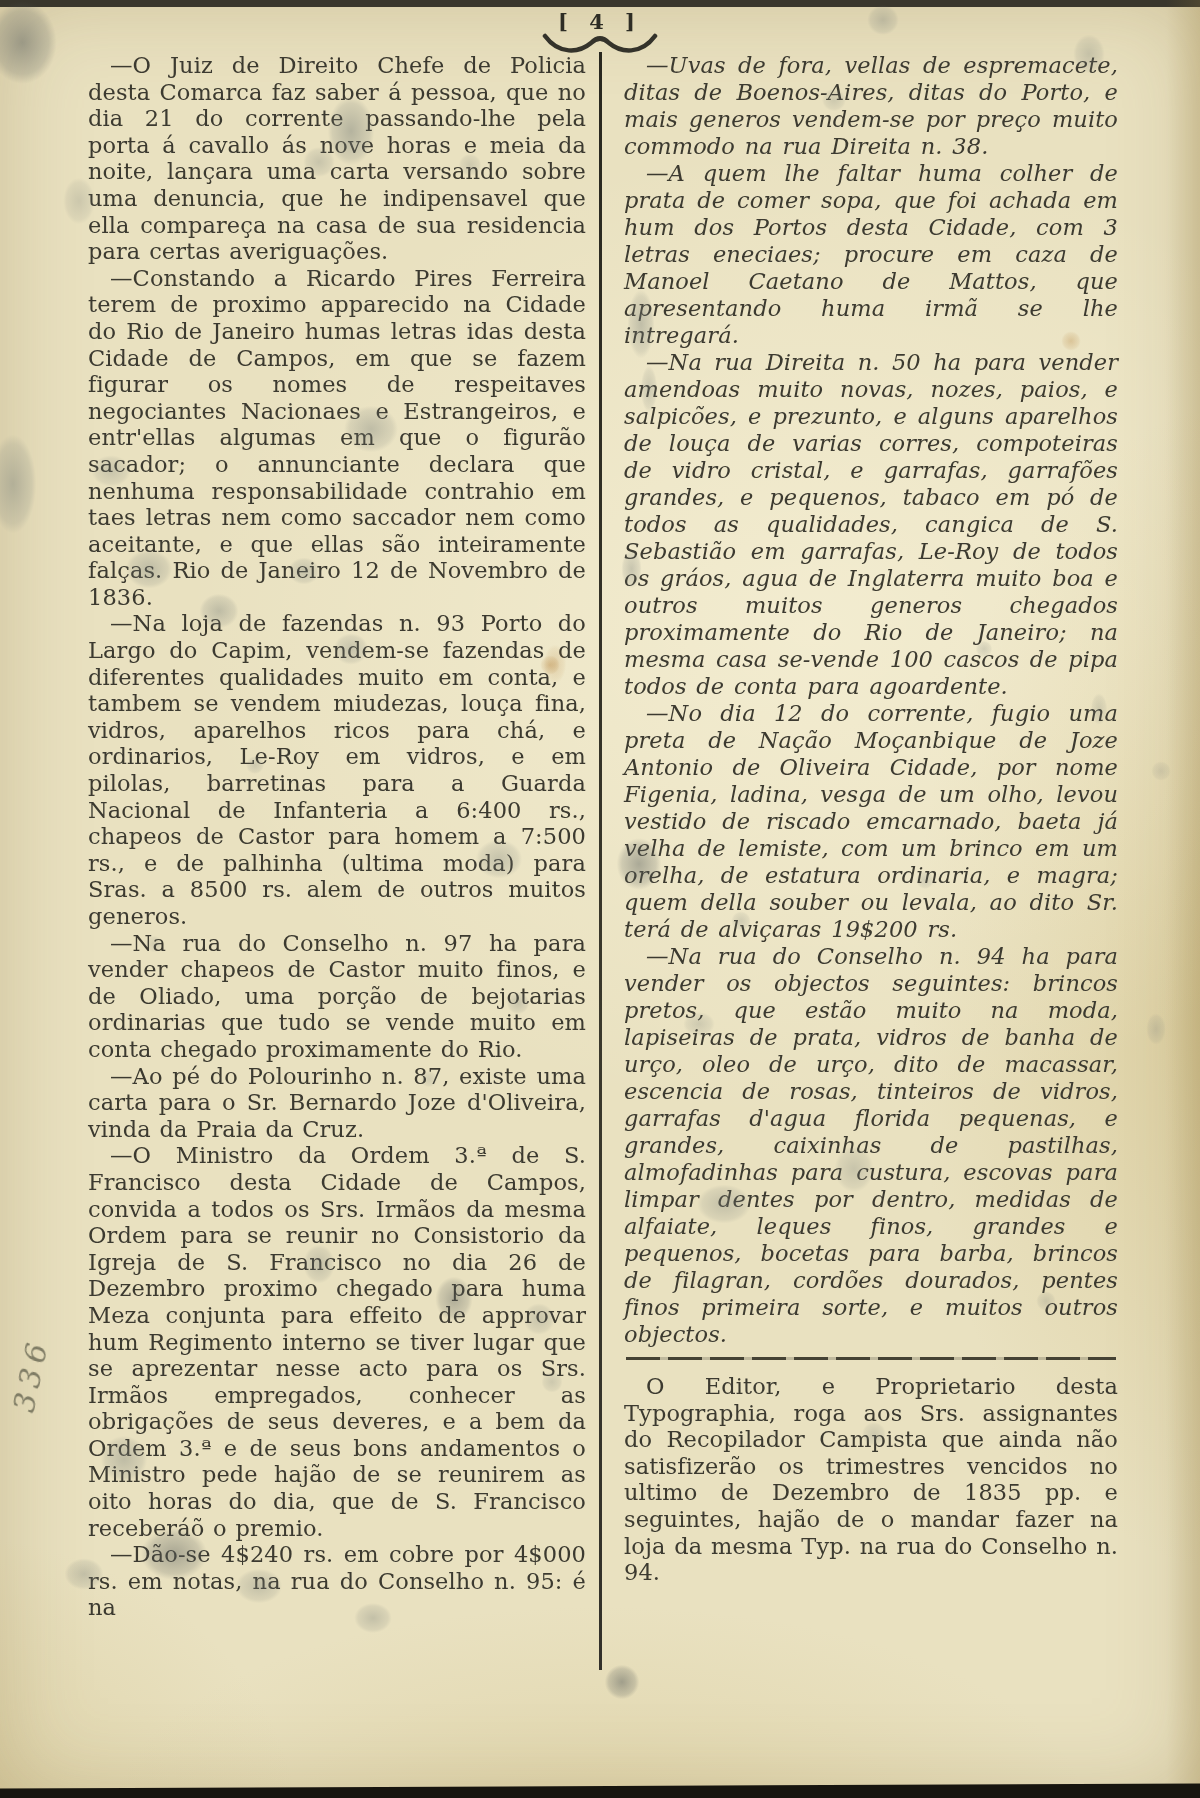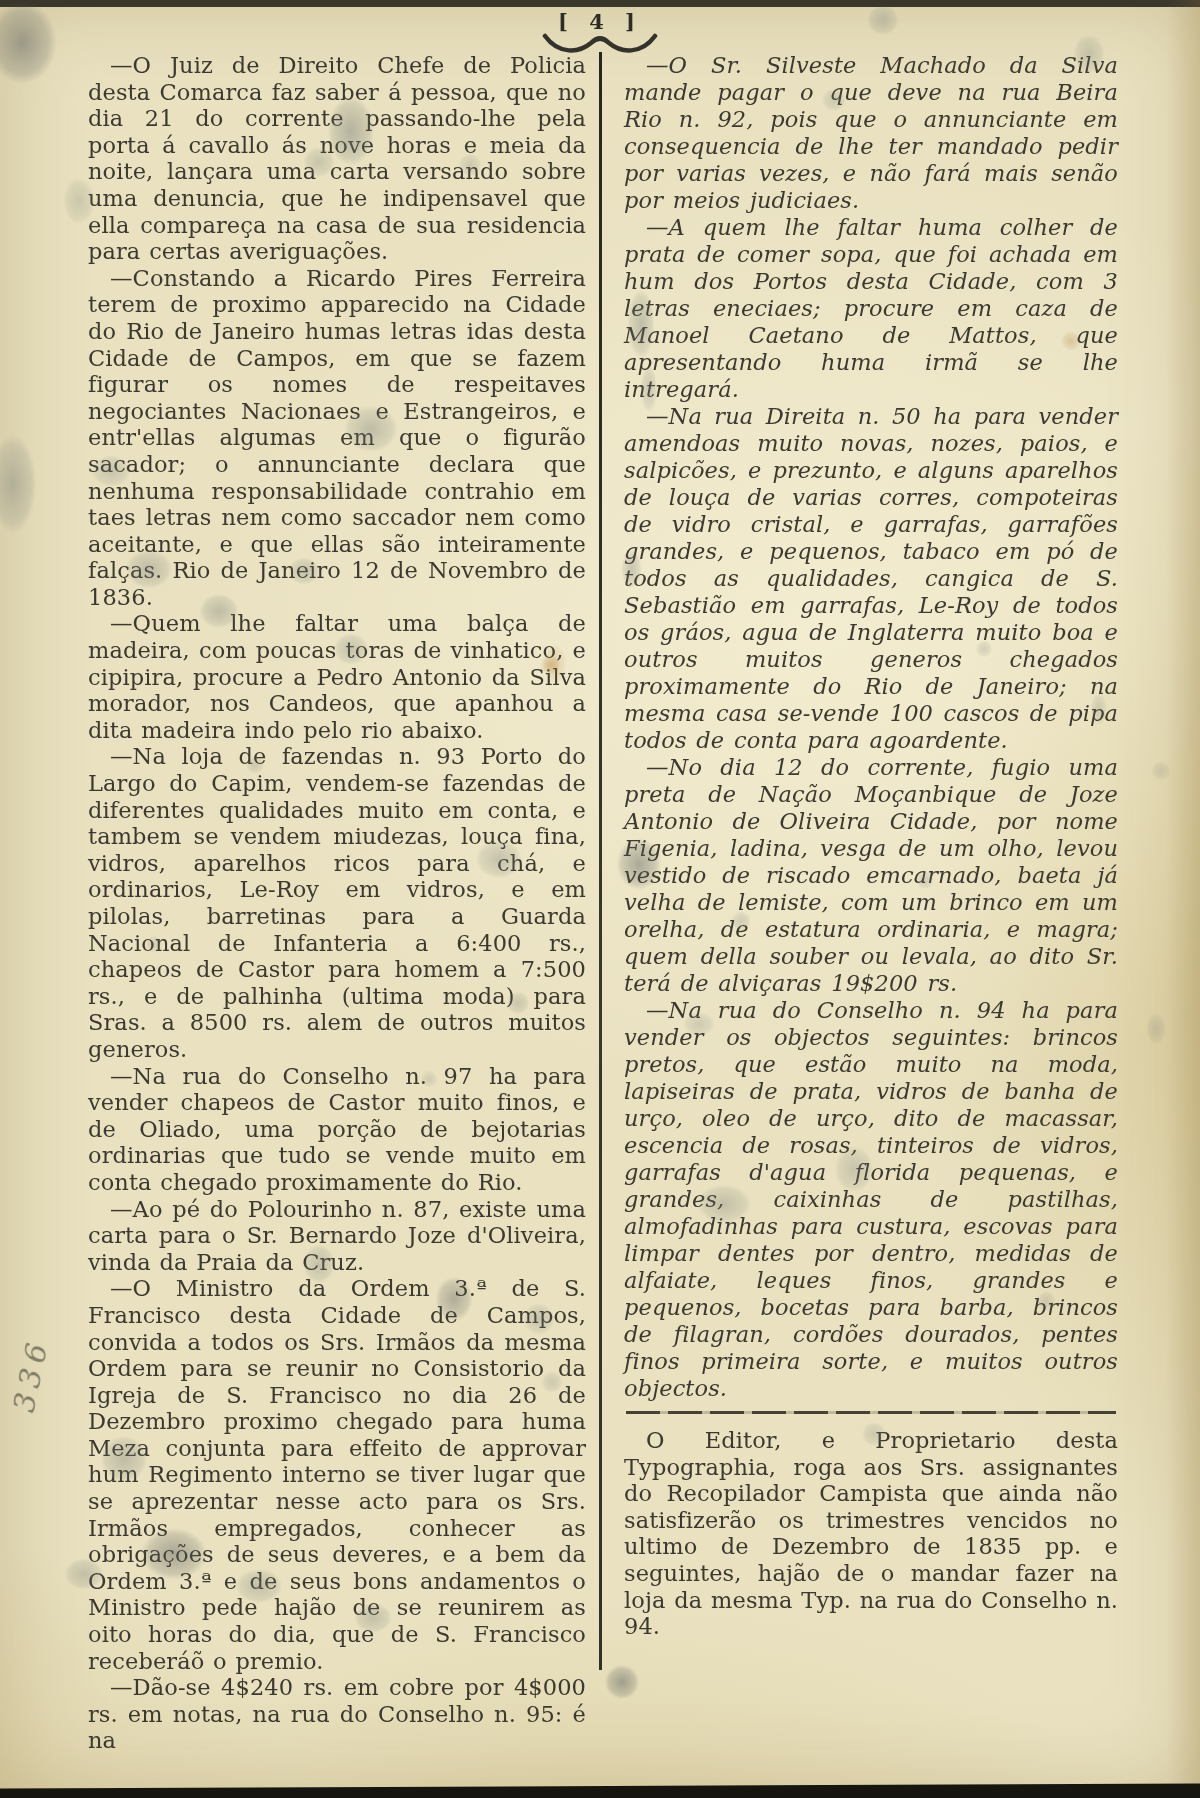--- a/index.html
+++ b/index.html
@@ -62,32 +62,31 @@
       <path d="M6,4 C20,23 40,21 52,11 C58,5 64,5 70,11 C82,21 102,23 116,4" fill="none" stroke="#34332b" stroke-width="4.5" stroke-linecap="round"></path>
     </svg>
   </div>
 
   <div class="column-rule"></div>
 
   <div class="col col-left">
     <div>
         <p class="para roman">—O Juiz de Direito Chefe de Policia desta Comarca faz saber á pessoa, que no dia 21 do corrente passando-lhe pela porta á cavallo ás nove horas e meia da noite, lançara uma carta versando sobre uma denuncia, que he indipensavel que ella compareça na casa de sua residencia para certas averiguações.</p>
         <p class="para roman">—Constando a Ricardo Pires Ferreira terem de proximo apparecido na Cidade do Rio de Janeiro humas letras idas desta Cidade de Campos, em que se fazem figurar os nomes de respeitaves negociantes Nacionaes e Estrangeiros, e entr'ellas algumas em que o figurão sacador; o annunciante declara que nenhuma responsabilidade contrahio em taes letras nem como saccador nem como aceitante, e que ellas são inteiramente falças. Rio de Janeiro 12 de Novembro de 1836.</p>
-        <p class="para roman">—Quem lhe faltar uma balça de madeira, com poucas toras de vinhatico, e cipipira, procure a Pedro Antonio da Silva morador, nos Candeos, que apanhou a dita madeira indo pelo rio abaixo.</p>
         <p class="para roman">—Na loja de fazendas n. 93 Porto do Largo do Capim, vendem-se fazendas de diferentes qualidades muito em conta, e tambem se vendem miudezas, louça fina, vidros, aparelhos ricos para chá, e ordinarios, Le-Roy em vidros, e em pilolas, barretinas para a Guarda Nacional de Infanteria a 6:400 rs., chapeos de Castor para homem a 7:500 rs., e de palhinha (ultima moda) para Sras. a 8500 rs. alem de outros muitos generos.</p>
         <p class="para roman">—Na rua do Conselho n. 97 ha para vender chapeos de Castor muito finos, e de Oliado, uma porção de bejotarias ordinarias que tudo se vende muito em conta chegado proximamente do Rio.</p>
         <p class="para roman">—Ao pé do Polourinho n. 87, existe uma carta para o Sr. Bernardo Joze d'Oliveira, vinda da Praia da Cruz.</p>
         <p class="para roman">—O Ministro da Ordem 3.ª de S. Francisco desta Cidade de Campos, convida a todos os Srs. Irmãos da mesma Ordem para se reunir no Consistorio da Igreja de S. Francisco no dia 26 de Dezembro proximo chegado para huma Meza conjunta para effeito de approvar hum Regimento interno se tiver lugar que se aprezentar nesse acto para os Srs. Irmãos empregados, conhecer as obrigações de seus deveres, e a bem da Ordem 3.ª e de seus bons andamentos o Ministro pede hajão de se reunirem as oito horas do dia, que de S. Francisco receberáõ o premio.</p>
         <p class="para roman">—Dão-se 4$240 rs. em cobre por 4$000 rs. em notas, na rua do Conselho n. 95: é na</p>
       </div>
   </div>
 
   <div class="col col-right">
     <div>
-        <p class="para italic">—O Sr. Silveste Machado da Silva mande pagar o que deve na rua Beira Rio n. 92, pois que o annunciante em consequencia de lhe ter mandado pedir por varias vezes, e não fará mais senão por meios judiciaes.</p>
+        <p class="para italic">—Uvas de fora, vellas de espremacete, ditas de Boenos-Aires, ditas do Porto, e mais generos vendem-se por preço muito commodo na rua Direita n. 38.</p>
         <p class="para italic">—A quem lhe faltar huma colher de prata de comer sopa, que foi achada em hum dos Portos desta Cidade, com 3 letras eneciaes; procure em caza de Manoel Caetano de Mattos, que apresentando huma irmã se lhe intregará.</p>
         <p class="para italic">—Na rua Direita n. 50 ha para vender amendoas muito novas, nozes, paios, e salpicões, e prezunto, e alguns aparelhos de louça de varias corres, compoteiras de vidro cristal, e garrafas, garrafões grandes, e pequenos, tabaco em pó de todos as qualidades, cangica de S. Sebastião em garrafas, Le-Roy de todos os gráos, agua de Inglaterra muito boa e outros muitos generos chegados proximamente do Rio de Janeiro; na mesma casa se-vende 100 cascos de pipa todos de conta para agoardente.</p>
         <p class="para italic">—No dia 12 do corrente, fugio uma preta de Nação Moçanbique de Joze Antonio de Oliveira Cidade, por nome Figenia, ladina, vesga de um olho, levou vestido de riscado emcarnado, baeta já velha de lemiste, com um brinco em um orelha, de estatura ordinaria, e magra; quem della souber ou levala, ao dito Sr. terá de alviçaras 19$200 rs.</p>
         <p class="para italic">—Na rua do Conselho n. 94 ha para vender os objectos seguintes: brincos pretos, que estão muito na moda, lapiseiras de prata, vidros de banha de urço, oleo de urço, dito de macassar, escencia de rosas, tinteiros de vidros, garrafas d'agua florida pequenas, e grandes, caixinhas de pastilhas, almofadinhas para custura, escovas para limpar dentes por dentro, medidas de alfaiate, leques finos, grandes e pequenos, bocetas para barba, brincos de filagran, cordões dourados, pentes finos primeira sorte, e muitos outros objectos.</p>
         <div class="divider"></div>
         <p class="para roman"><span>O Editor, e Proprietario desta Typographia, roga aos Srs. assignantes do </span><span class="inline-italic">Recopilador Campista</span><span> que ainda não satisfizerão os trimestres vencidos no ultimo de Dezembro de 1835 pp. e seguintes, hajão de o mandar fazer na loja da mesma Typ. na rua do Conselho n. 94.</span></p>
       </div>
 
   </div>
 

